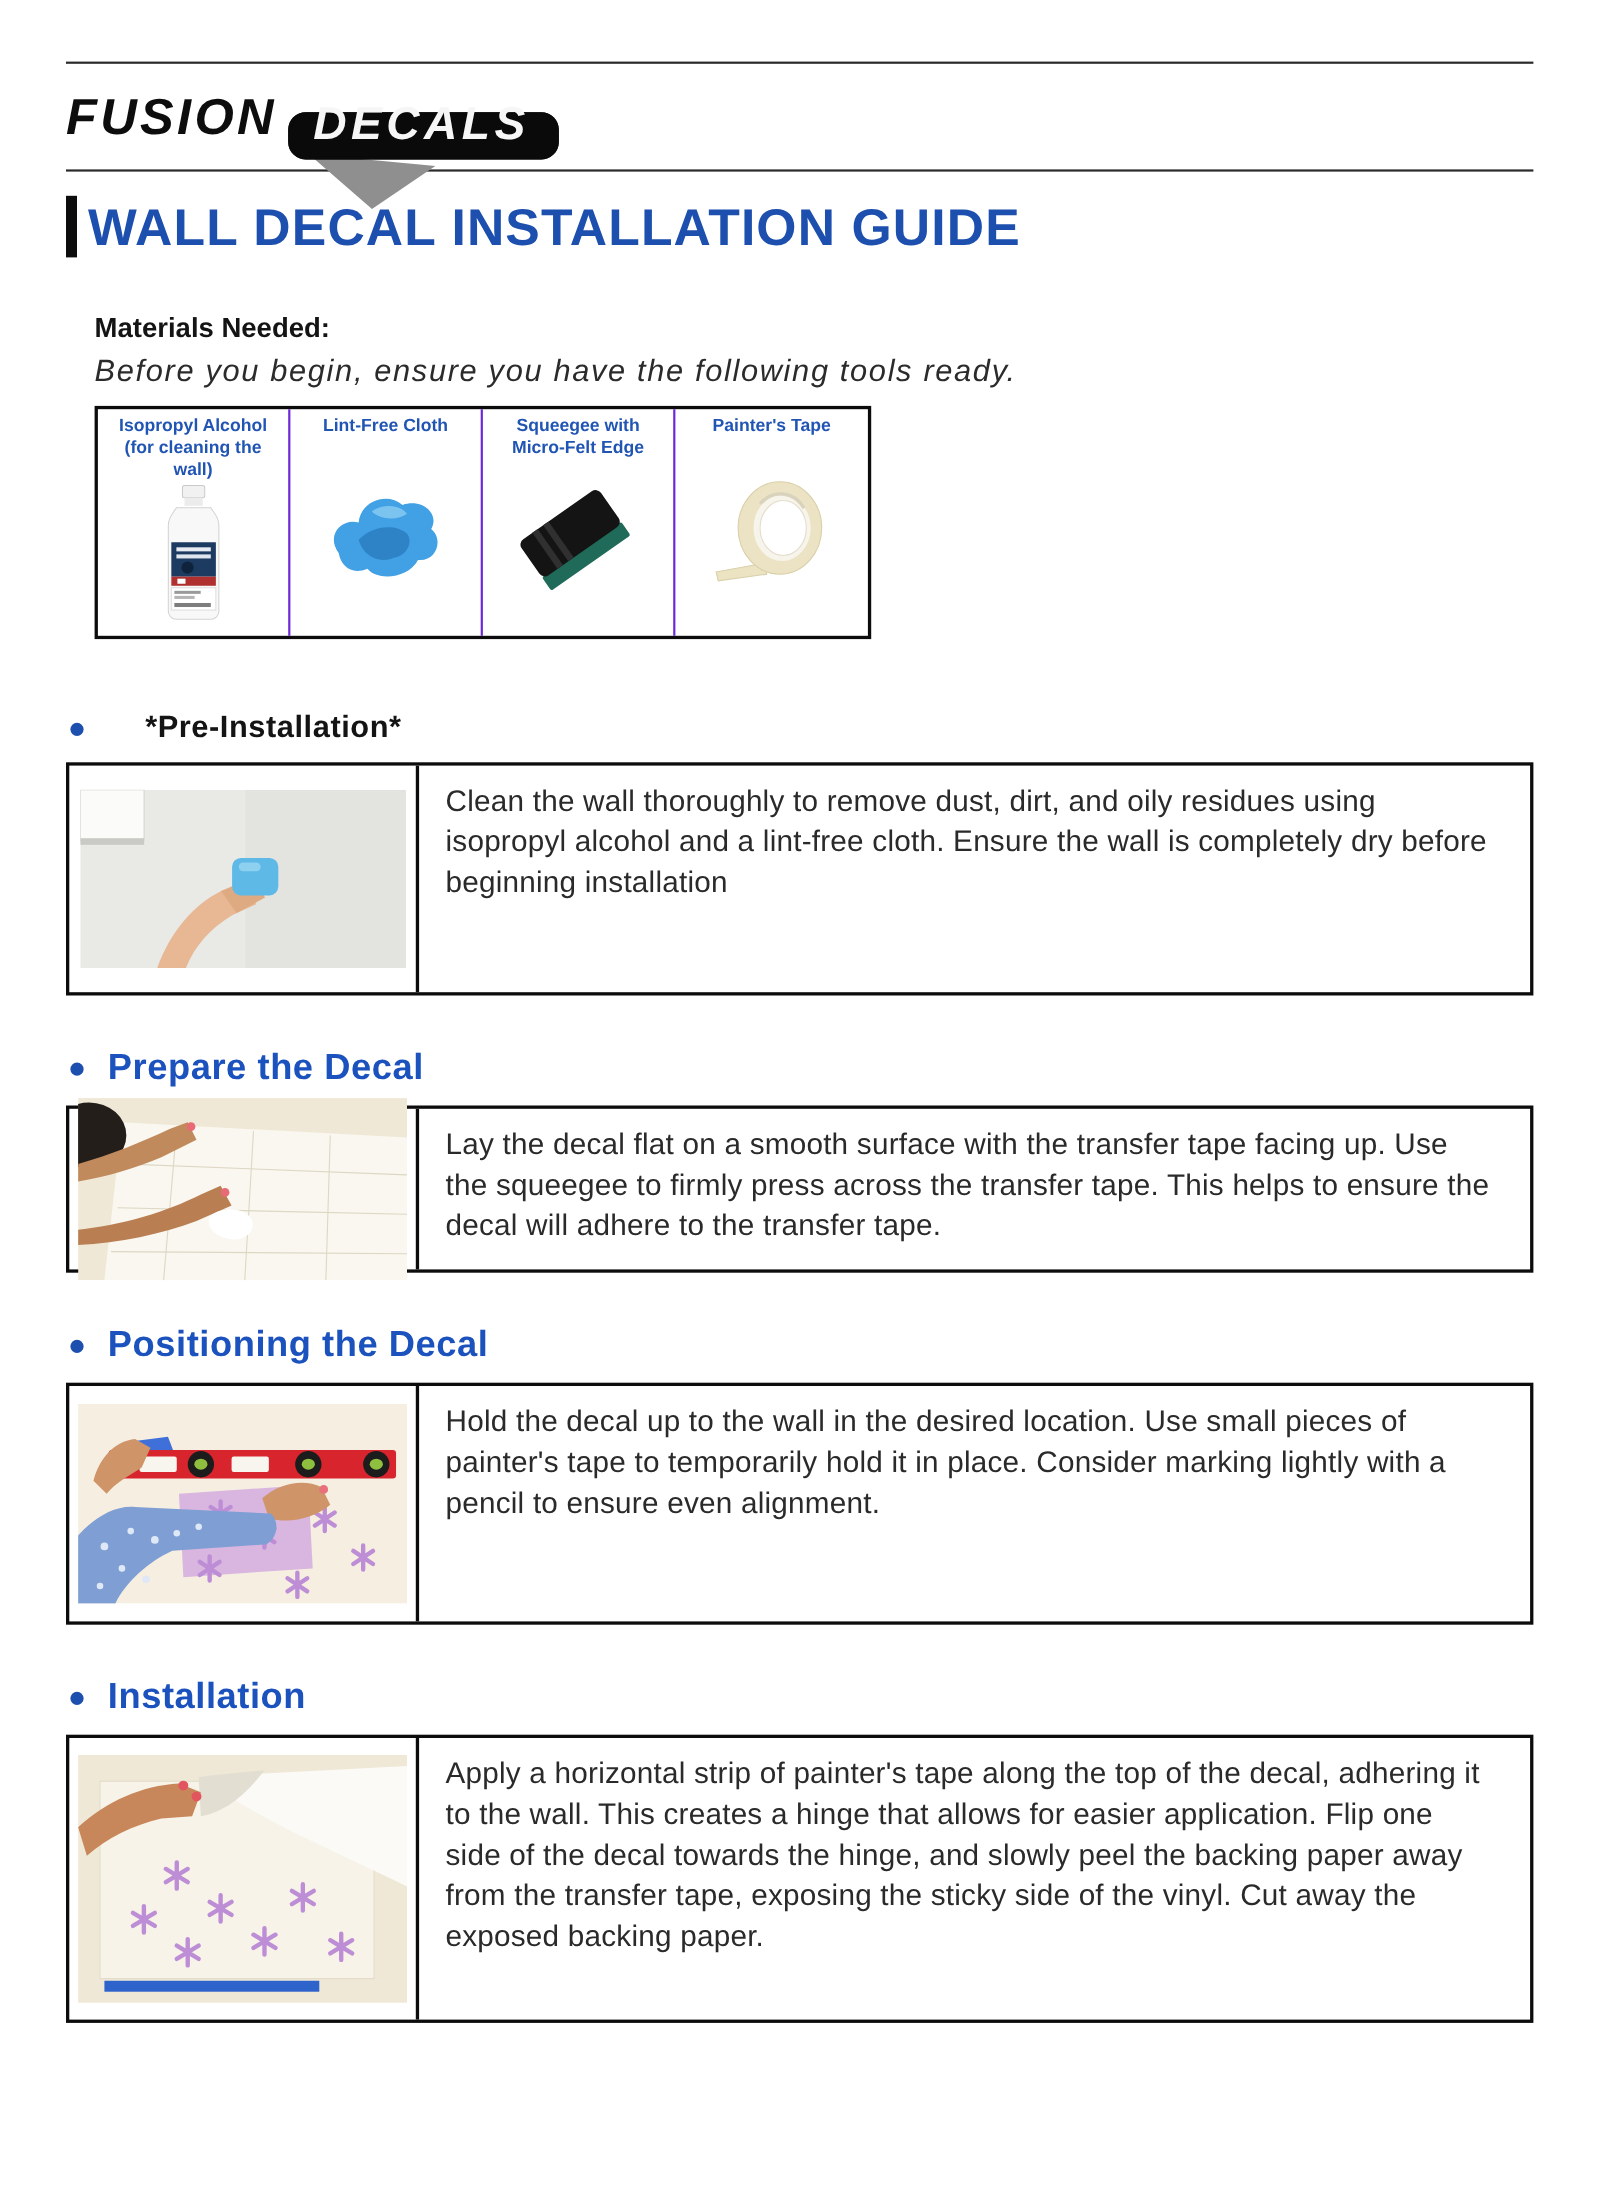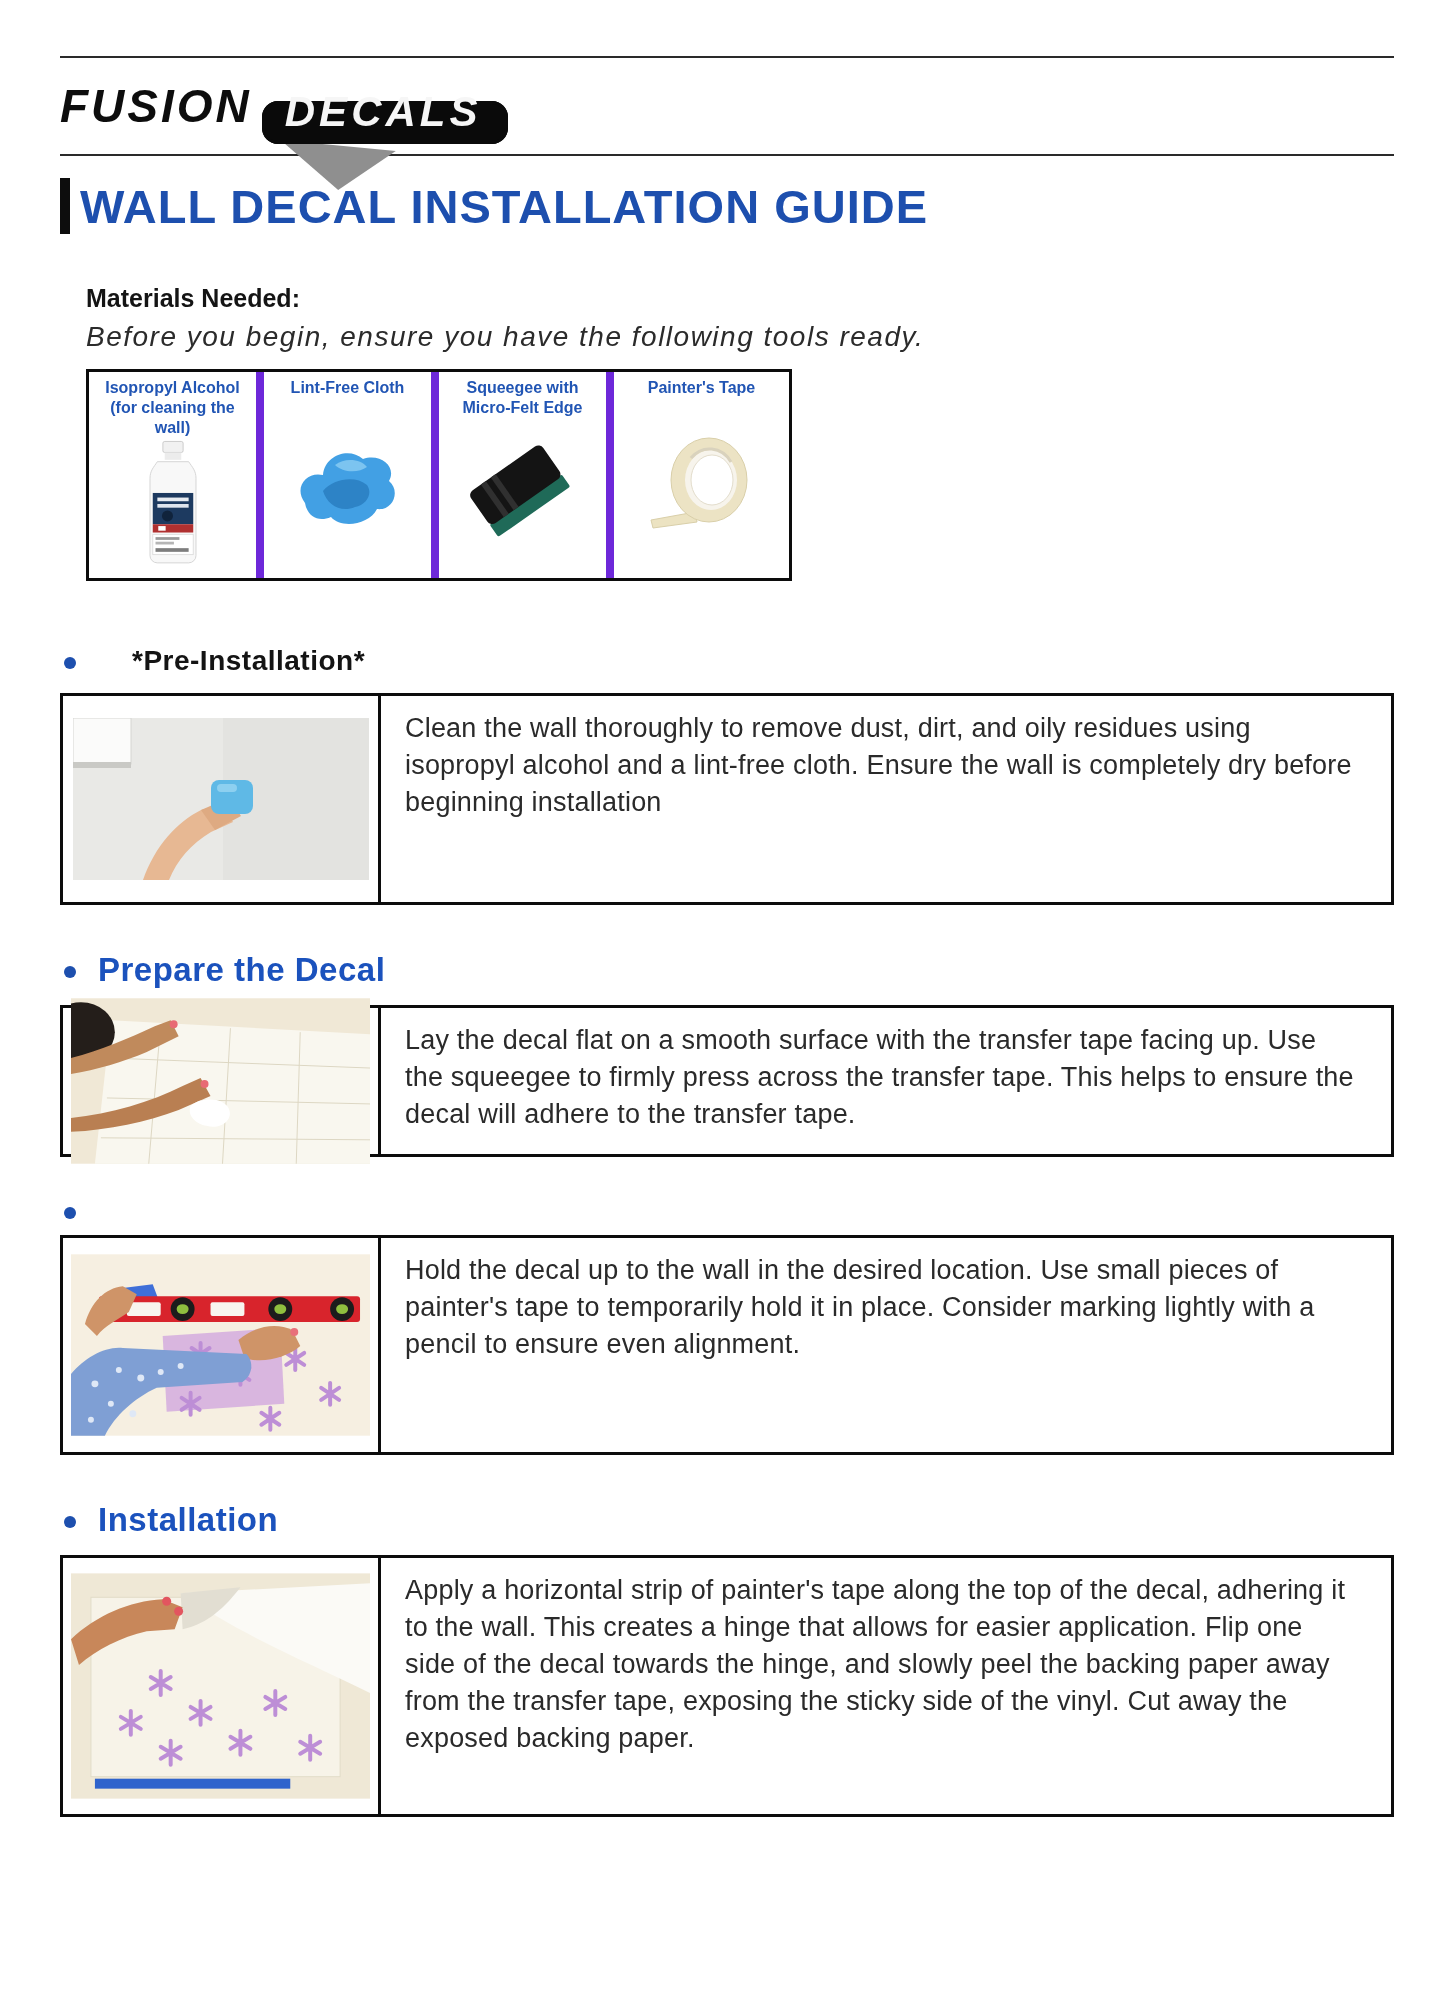--- a/index.html
+++ b/index.html
@@ -27,21 +27,21 @@
   .title-row { display:flex; align-items:center; margin-top:22px; }
   .title-bar { width:10px; height:56px; background:#0d0d0d; margin-right:10px; }
   .doc-title { font-size:47px; font-weight:800; letter-spacing:1px; color:#1d4fae; }
 
   
   .materials-heading { margin-top:50px; margin-left:26px; font-size:25px; font-weight:800; color:#141414; }
   .materials-sub { margin-top:8px; margin-left:26px; font-size:28px; font-style:italic;
     letter-spacing:1.5px; color:#2b2b2b; }
   .materials-table { margin-top:16px; margin-left:26px; border:3px solid #0c0c0c;
     display:flex; width:706px; height:212px; background:#fff; }
-  .mat-cell { width:175px; border-right:8px solid #6d28d9; display:flex; flex-direction:column;
+  .mat-cell { width:175px; border-right:2px solid #6d28d9; display:flex; flex-direction:column;
     align-items:center; padding:6px 6px 8px; }
   .mat-cell:last-child { border-right:none; }
   .mat-label { font-size:16px; line-height:20px; font-weight:800; color:#2155b4; text-align:center; }
   .mat-img { flex:1; display:flex; align-items:center; justify-content:center; width:100%; }
 
   
   .section-heading { display:flex; align-items:center; }
   .sh-1 { margin-top:64px; }
   .sh-n { margin-top:46px; }
   .bullet { width:12px; height:12px; border-radius:50%; background:#1d4fae; margin:4px 22px 0 4px; flex:none; }
@@ -180,20 +180,21 @@
         <path d="M0,120 C40,116 80,104 112,88 L130,80 L140,98 L108,112 C76,124 38,132 0,134 Z" fill="#b97f52"></path>
         <circle cx="134" cy="86" r="4" fill="#e86a74"></circle>
         <path d="M120,108 C132,98 152,100 158,110 C164,122 150,132 136,128 C126,126 116,118 120,108 Z" fill="#ffffff"></path>
       </svg>
     </div>
     <div class="step-text">Lay the decal flat on a smooth surface with the transfer tape facing up. Use the squeegee to firmly press across the transfer tape. This helps to ensure the decal will adhere to the transfer tape.</div>
   </div>
 
   <div class="section-heading sh-n">
     <span class="bullet"></span>
+    <span class="section-title">Positioning the Decal</span>
   </div>
   <div class="step-box h-box3">
     <div class="step-photo-cell">
       <svg width="300" height="182" viewBox="0 0 300 182">
         <rect width="300" height="182" fill="#f6efe1"></rect>
         <path d="M92,82 L210,74 L214,150 L96,158 Z" fill="#cfa3dd" opacity="0.75"></path>
         <g stroke="#bd8ed6" stroke-width="4" stroke-linecap="round">
           <g transform="translate(80,110)">
               <path d="M0,-11 V11 M-9,-6 L9,6 M-9,6 L9,-6"></path>
             </g>

